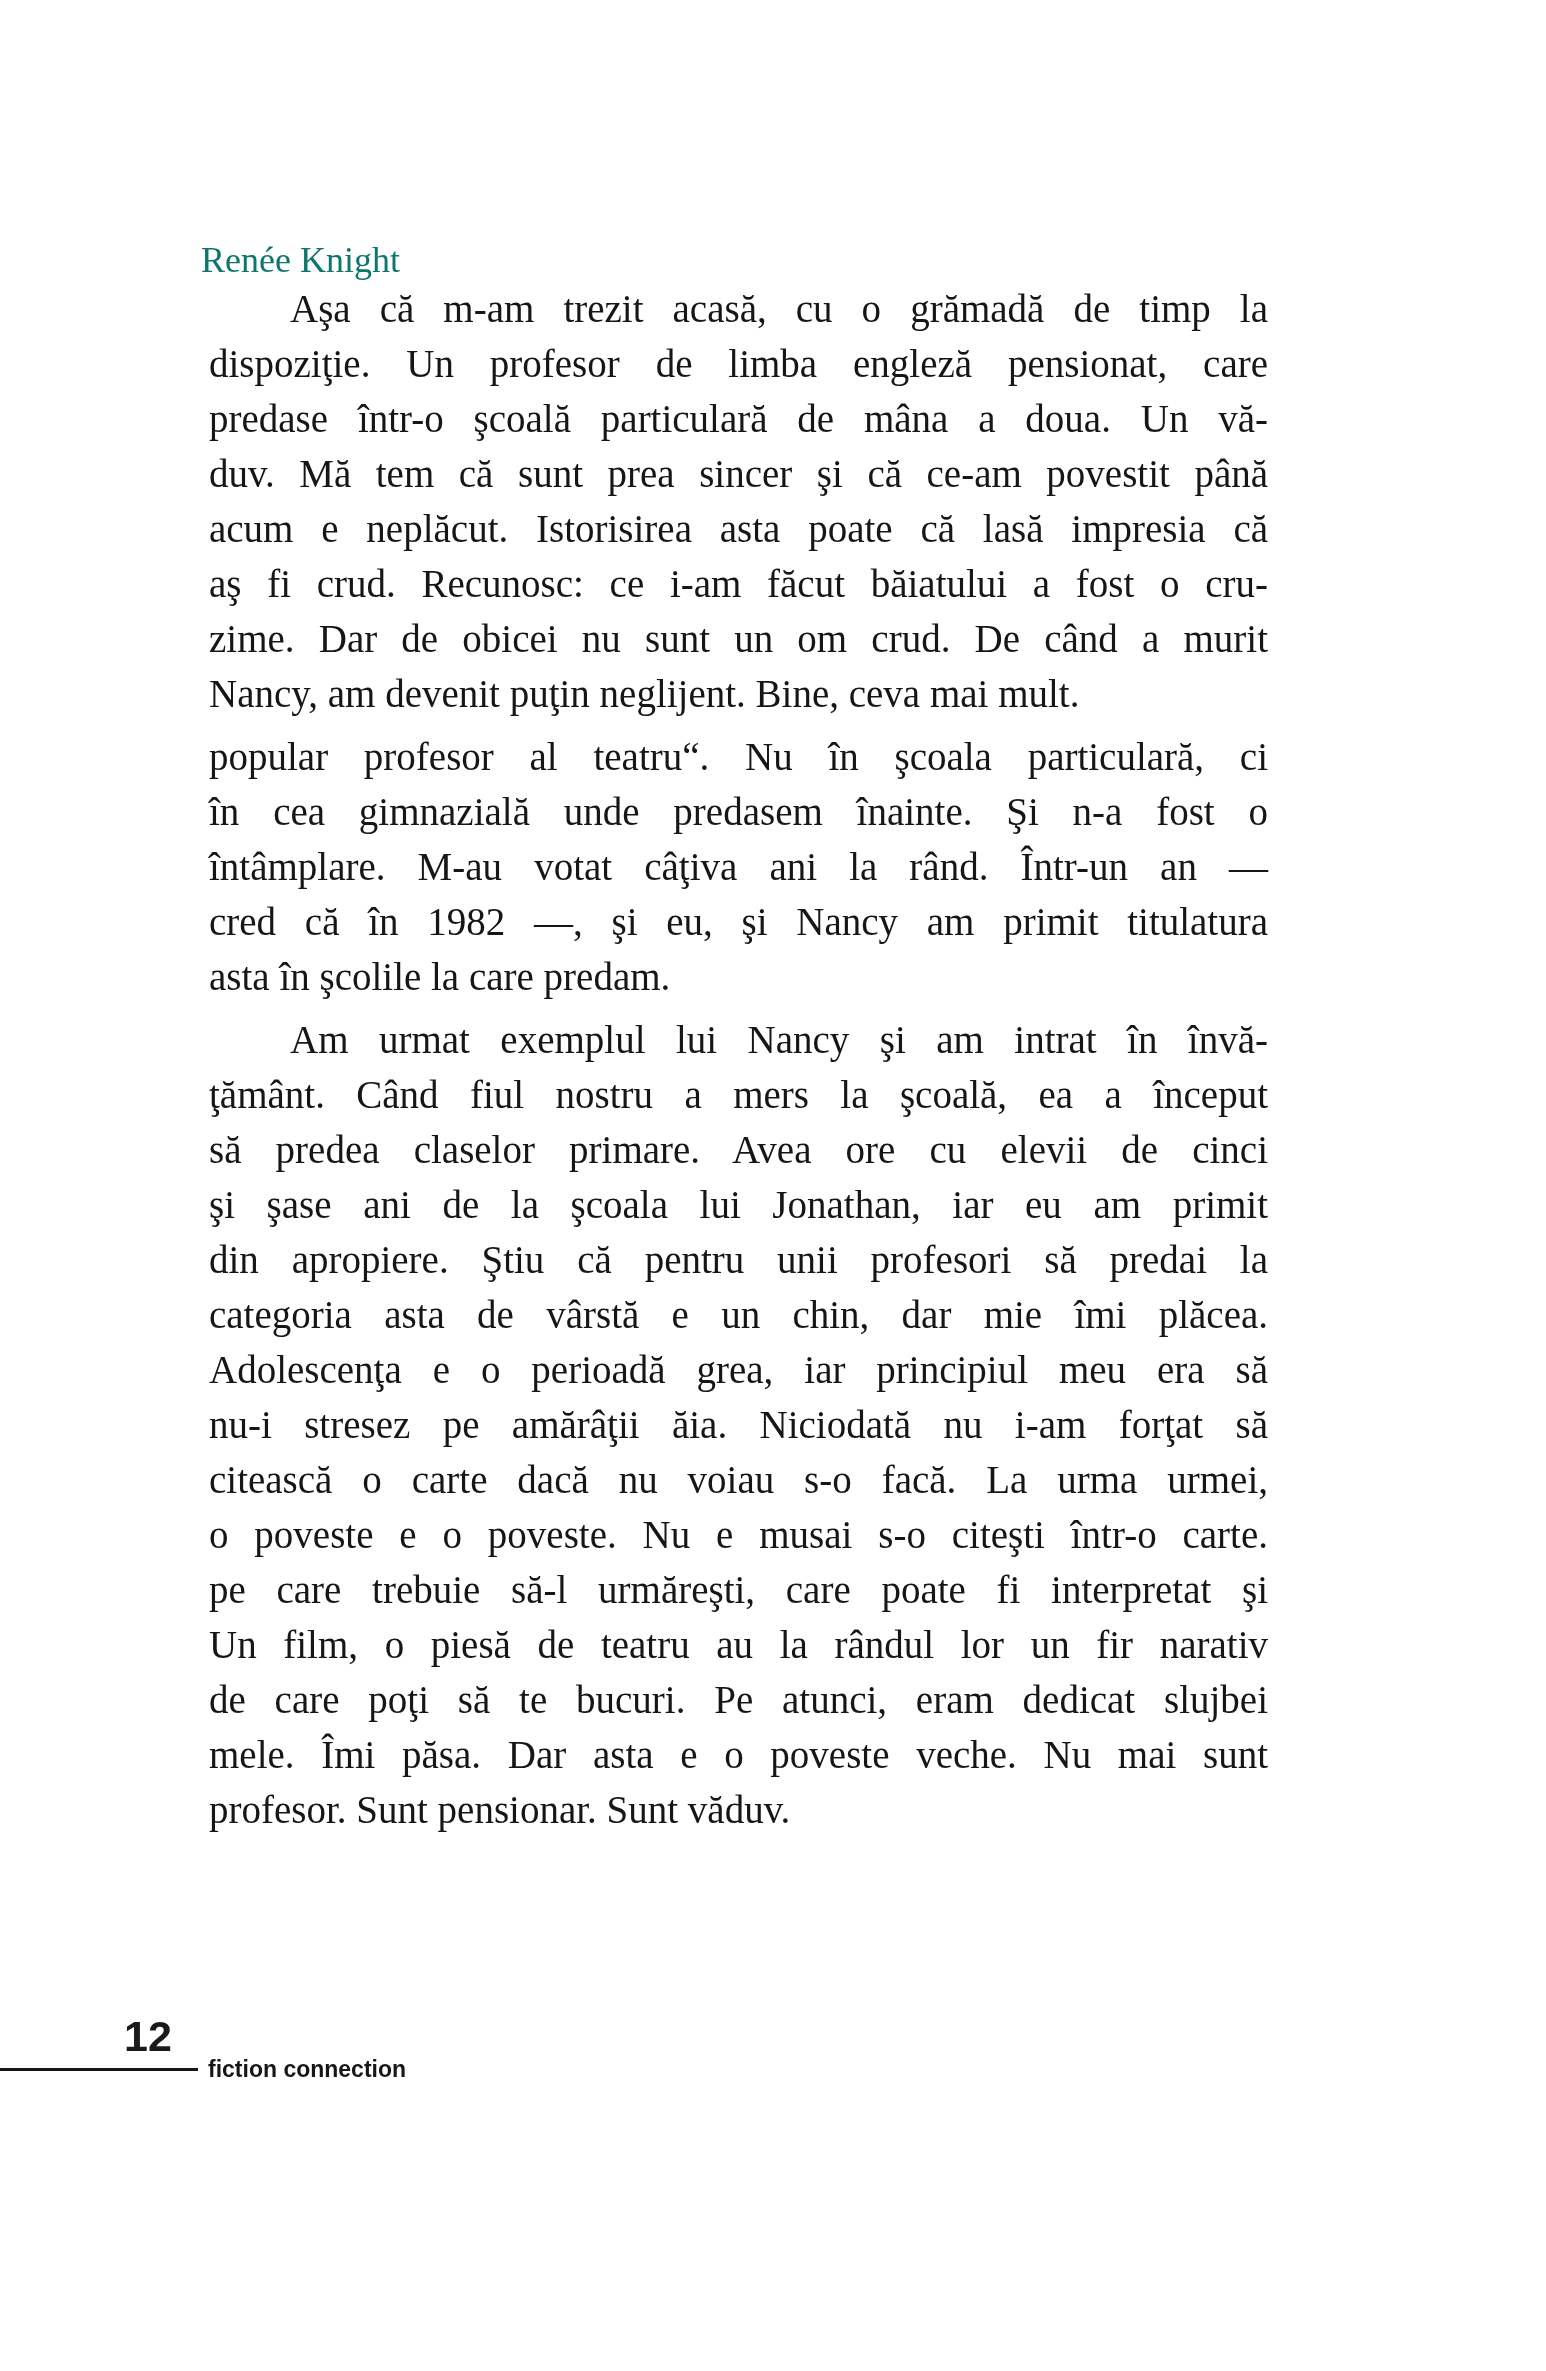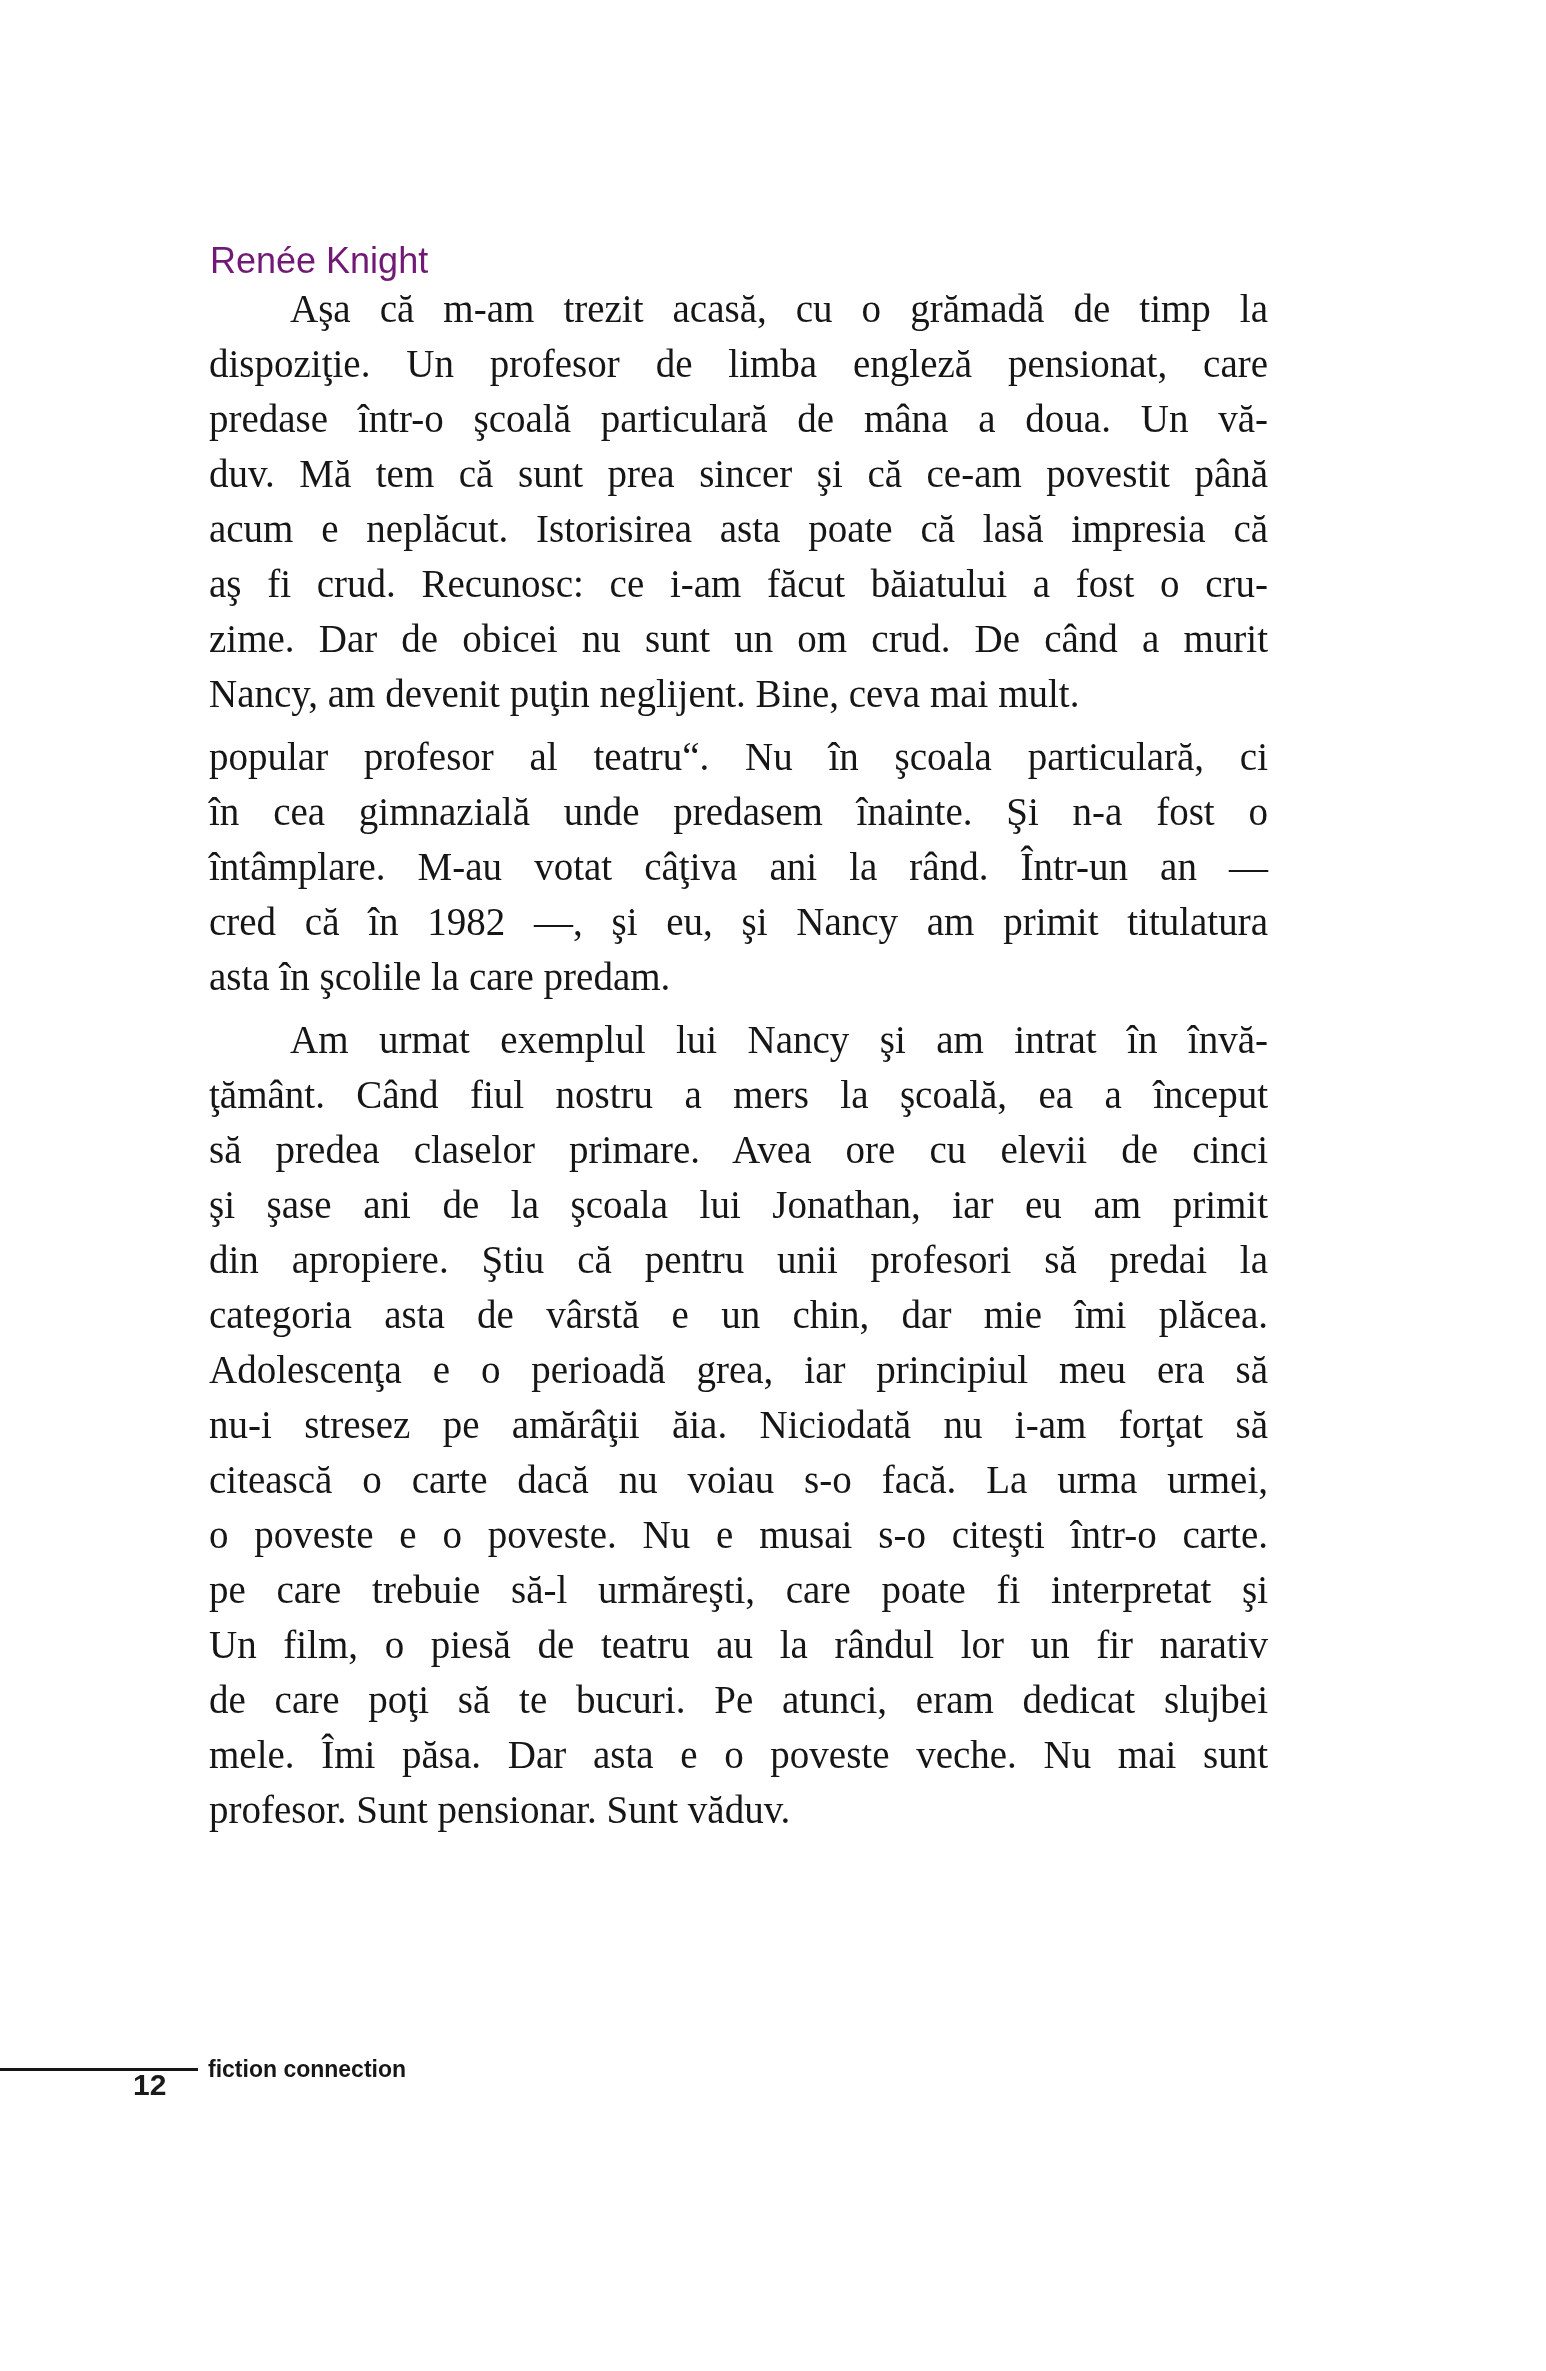--- a/index.html
+++ b/index.html
@@ -13,53 +13,51 @@
     height: 2372px;
     background: #ffffff;
     overflow: hidden;
     font-family: "Liberation Serif", serif;
     color: #1b1b1b;
   }
   .author-header {
     position: absolute;
     left: 201px;
     top: 239px;
-    font-family: Liberation Sans, sans-serif;
+    font-family: Liberation Serif, serif;
     font-size: 36px;
     line-height: 43px;
-    color: #701a75;
+    color: #0f766e;
     letter-spacing: 0px;
-    margin-left: 9px;
   }
   .body-text {
     position: absolute;
     left: 201px;
     top: 273px;
     width: 1075px;
     font-size: 39px;
     line-height: 55px;
     color: #161616;
   }
   .paragraph { margin: 8px; }
   .line {
     text-align: justify;
     text-align-last: justify;
   }
   .line.first { text-indent: 81px; }
   .line.last  { text-align-last: left; }
   .page-number {
     position: absolute;
-    left: 133px;
+    left: 124px;
     top: 2020px;
     font-family: "Liberation Sans", sans-serif;
-    font-size: 30px;
+    font-size: 43px;
     font-weight: 600;
     line-height: 33px;
     color: #1a1a1a;
-    margin-top: 48px;
   }
   .footer-rule {
     position: absolute;
     left: 0px;
     top: 2068px;
     width: 198px;
     height: 2.9px;
     background: #161616;
   }
   .imprint {

